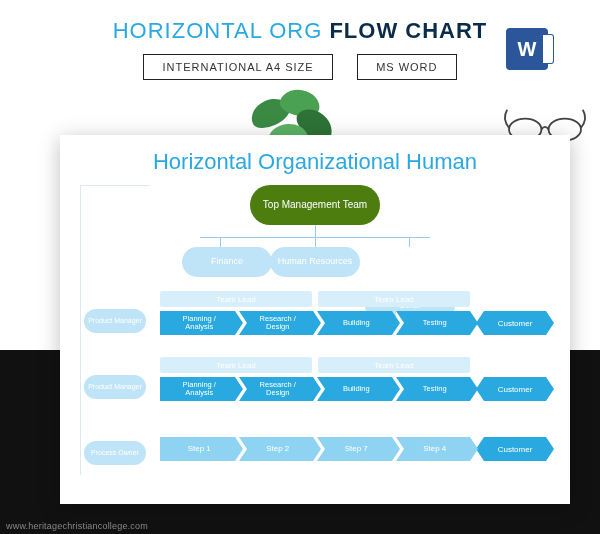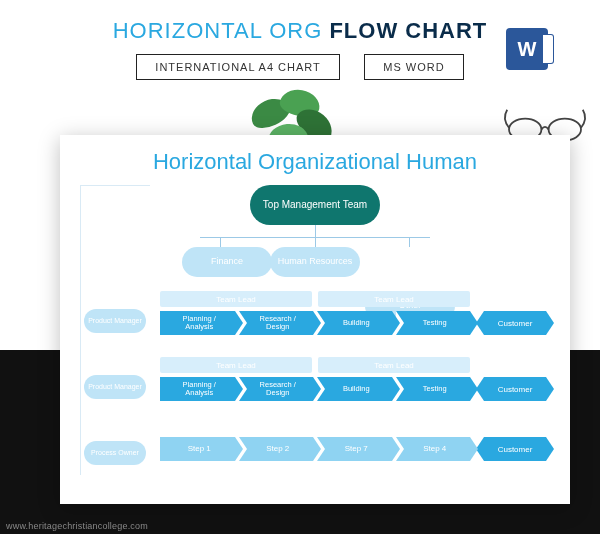--- a/index.html
+++ b/index.html
@@ -34,21 +34,21 @@
   .dark-band { position: absolute; top: 350px; left: 0; right: 0; bottom: 0; background: #111; }
 
   
   .doc { position: absolute; top: 135px; left: 60px; right: 30px; bottom: 30px; background: #fff; box-shadow: 0 4px 20px rgba(0,0,0,.25); }
   .doc-inner { position: absolute; inset: 0; padding: 14px 20px 10px 20px; overflow: hidden; }
   .doc-title { text-align: center; color: #2aa8e0; font-size: 22px; font-weight: 400; margin-bottom: 10px; }
 
   .chart-area { position: relative; width: 100%; height: 300px; }
 
   
-  .top-mgmt { position: absolute; top: 0; left: 50%; transform: translateX(-50%); width: 130px; height: 40px; background: #0f766e; color: #fff; border-radius: 20px; display:flex; align-items:center; justify-content:center; font-size:10px; text-align:center; line-height:1.2; padding:4px 10px;}
+  .top-mgmt { position: absolute; top: 0; left: 50%; transform: translateX(-50%); width: 130px; height: 40px; background: #4d7c0f; color: #fff; border-radius: 20px; display:flex; align-items:center; justify-content:center; font-size:10px; text-align:center; line-height:1.2; padding:4px 10px;}
   .v-line-top { position:absolute; top:40px; left:50%; width:1px; height:12px; background:#9cc9e6; }
   .h-line-top { position:absolute; top:52px; left:120px; right:120px; height:1px; background:#9cc9e6; }
   .v-stub { position:absolute; top:52px; width:1px; height:10px; background:#9cc9e6; }
   .v-stub.s1 { left:140px; } .v-stub.s2 { left:50%; } .v-stub.s3 { right:140px; }
 
   .dept { position:absolute; top:62px; width:90px; height:30px; background:#bfe4f7; color:#fff; border-radius:16px; display:flex; align-items:center; justify-content:center; font-size:9px; text-align:center; padding:2px 6px; line-height:1.1;}
   .dept.d1 { left:102px; } .dept.d2 { left:50%; transform:translateX(-50%);} .dept.d3 { right:95px;margin-top:44px; }
 
   
   .lane { position:absolute; left:0; right:0; height:56px; }
@@ -80,21 +80,21 @@
 </head>
 <body>
 
 <div class="page">
 
   <div class="header-band">
     <div class="title-row">
       <span class="title-thin">HORIZONTAL ORG </span><span class="title-bold">FLOW CHART</span>
     </div>
     <div class="badge-row">
-      <span class="pill">INTERNATIONAL A4 CHART</span>
+      <span class="pill">INTERNATIONAL A4 SIZE</span>
       <span class="pill">MS WORD</span>
     </div>
     <div class="word-icon">
         <span>W</span>
       </div>
   </div>
 
   <div class="plant">
     <div class="leaf l1"></div>
     <div class="leaf l2"></div>

